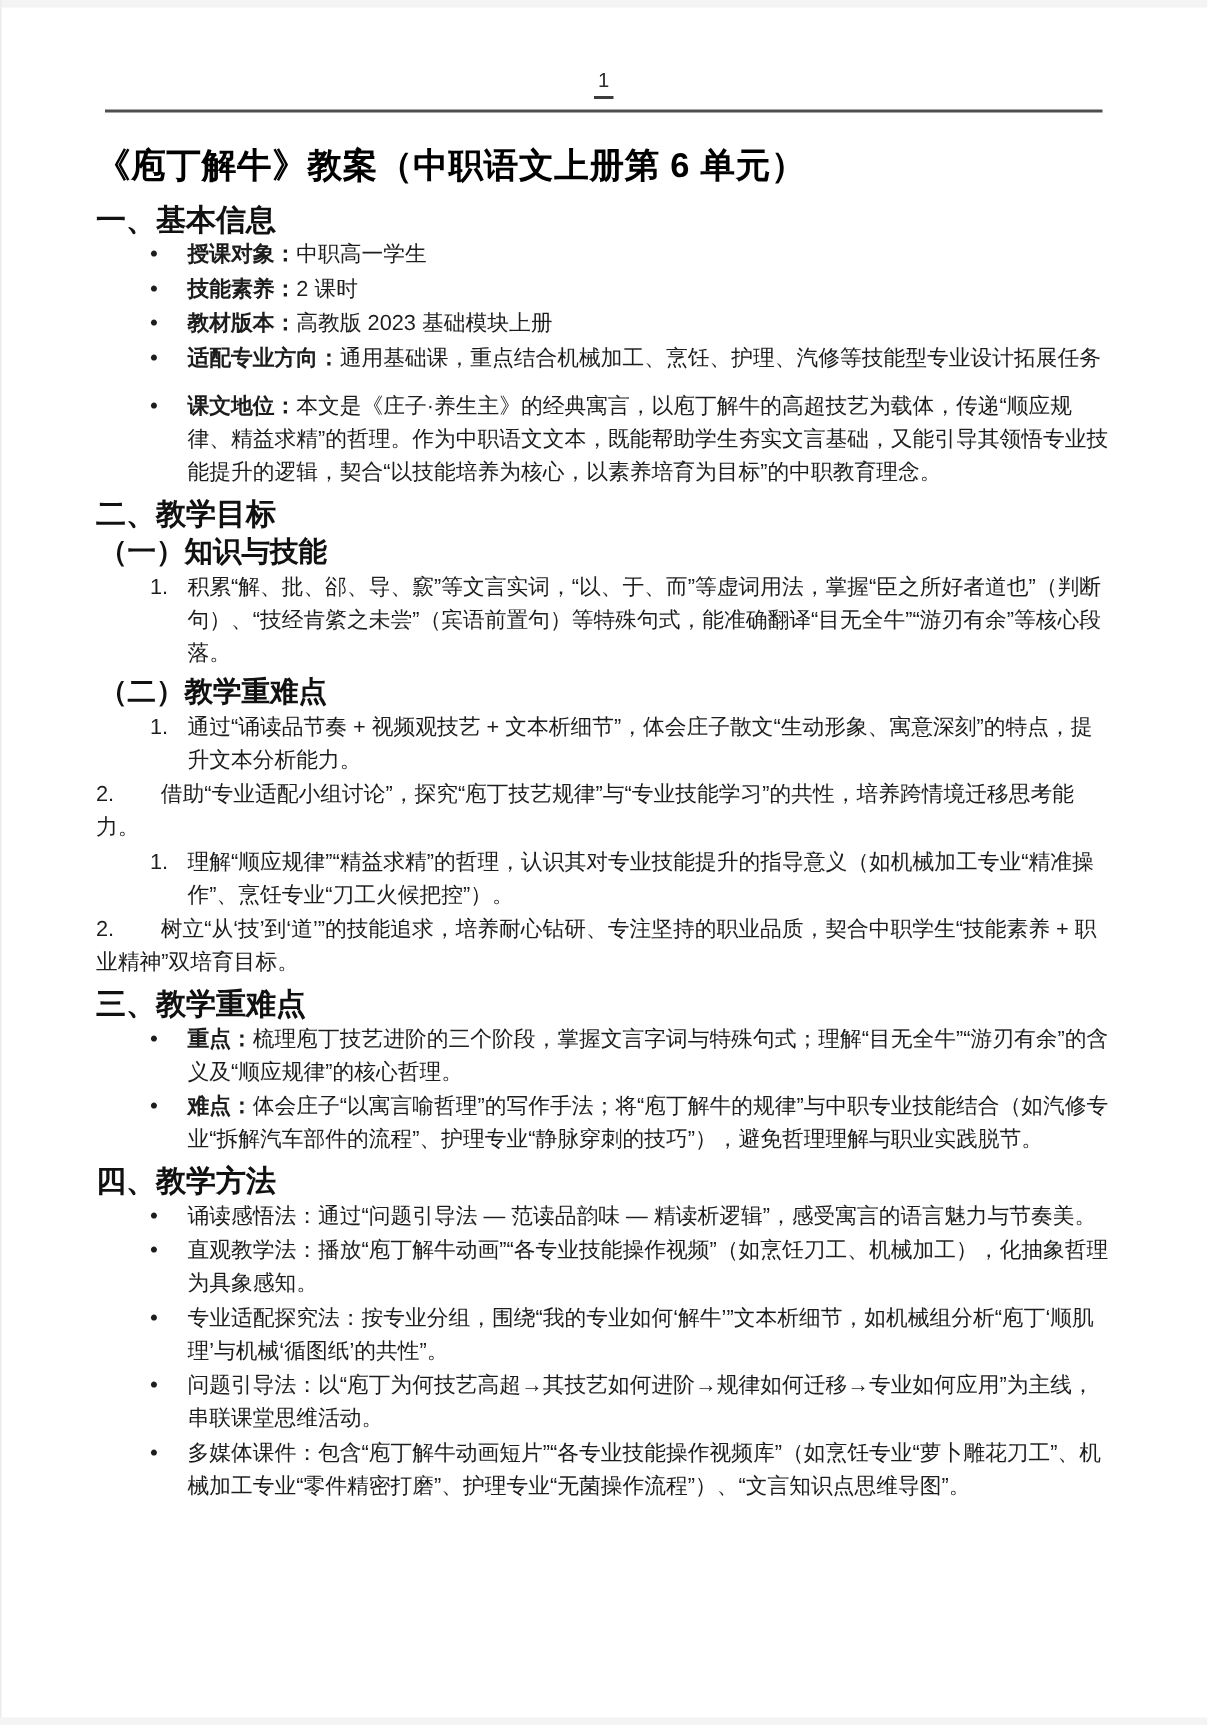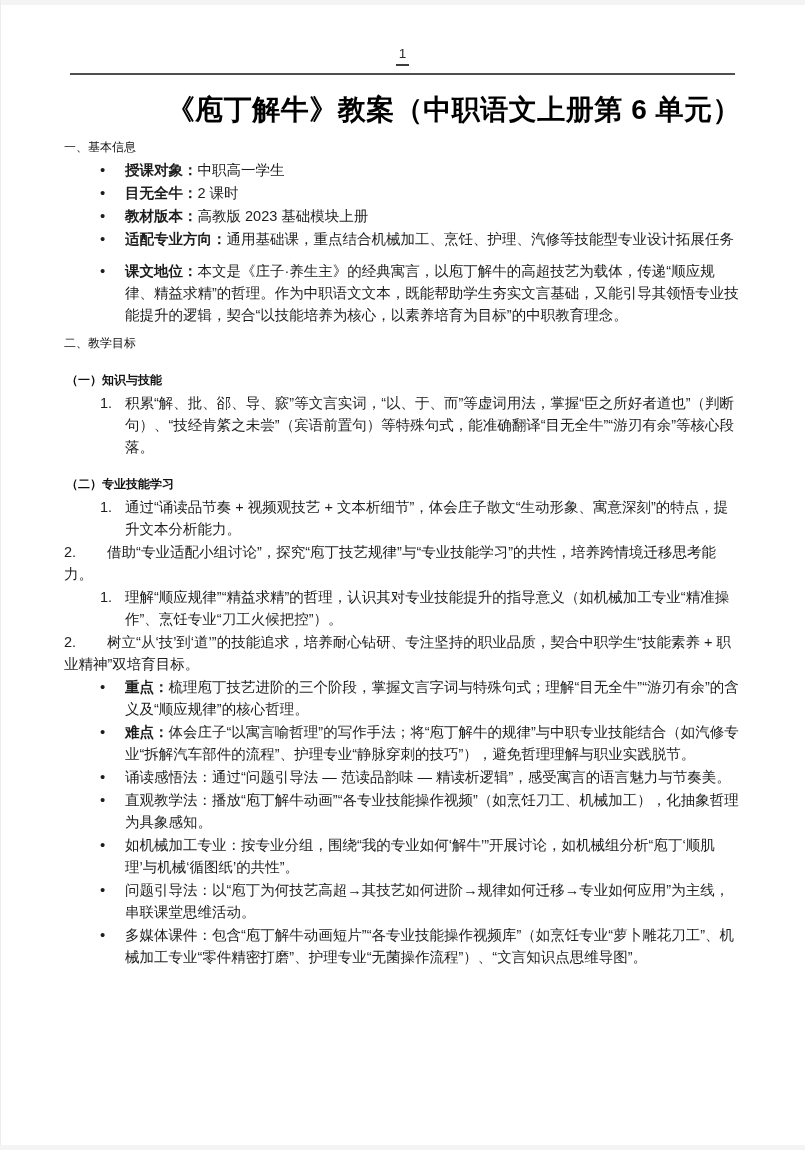--- a/index.html
+++ b/index.html
@@ -44,41 +44,41 @@
     display: inline-block;
     padding: 0 3px 2px 3px;
     border-bottom: 2px solid #3c3c3c;
   }
   .header-rule {
     border: none;
     border-top: 2px solid #4f4f4f;
     margin: 7px 6px 0 6px;
   }
   .title {
-    text-align: right;
-    font-size: 28px;
+    text-align: left;
+    font-size: 23px;
     font-weight: 700;
     color: #000000;
     letter-spacing: 0.5px;
     margin: 20px 0 11px 0;
     line-height: 30px;
   }
   .h1 {
-    font-size: 12px;
-    font-weight: 400;
+    font-size: 20px;
+    font-weight: 700;
     color: #111;
     line-height: 22px;
     margin: 6px 0 1px 0;
   }
   .h2 {
-    font-size: 12px;
+    font-size: 19px;
     font-weight: 700;
     color: #111;
     line-height: 22px;
-    margin: 15px 0 1px 2px;
+    margin: 4px 0 1px 2px;
   }
   .block {
     font-size: 14.5px;
     line-height: 22px;
     margin: 1px 0;
   }
   .bullet {
     display: flex;
     padding-left: 36px;
   }
@@ -111,70 +111,72 @@
   <hr class="header-rule">
   <div class="title">《庖丁解牛》教案（中职语文上册第 6 单元）</div>
   <div id="doc-blocks">
       <div class="h1">一、基本信息</div>
       <div class="block bullet">
         <span class="dot">•</span>
         <span class="btxt"><span class="lbl">授课对象：</span><span>中职高一学生</span></span>
       </div>
       <div class="block bullet">
         <span class="dot">•</span>
-        <span class="btxt"><span class="lbl">目无全牛：</span><span>2 课时</span></span>
+        <span class="btxt"><span class="lbl">技能素养：</span><span>2 课时</span></span>
       </div>
       <div class="block bullet">
         <span class="dot">•</span>
         <span class="btxt"><span class="lbl">教材版本：</span><span>高教版 2023 基础模块上册</span></span>
       </div>
       <div class="block bullet">
         <span class="dot">•</span>
         <span class="btxt"><span class="lbl">适配专业方向：</span><span>通用基础课，重点结合机械加工、烹饪、护理、汽修等技能型专业设计拓展任务</span></span>
       </div>
       <div class="block bullet gap-top">
         <span class="dot">•</span>
         <span class="btxt"><span class="lbl">课文地位：</span><span>本文是《庄子·养生主》的经典寓言，以庖丁解牛的高超技艺为载体，传递“顺应规律、精益求精”的哲理。作为中职语文文本，既能帮助学生夯实文言基础，又能引导其领悟专业技能提升的逻辑，契合“以技能培养为核心，以素养培育为目标”的中职教育理念。</span></span>
       </div>
       <div class="h1">二、教学目标</div>
       <div class="h2">（一）知识与技能</div>
       <div class="block numbered">
         <span class="num">1.</span>
         <span class="ntxt">积累“解、批、郤、导、窾”等文言实词，“以、于、而”等虚词用法，掌握“臣之所好者道也”（判断句）、“技经肯綮之未尝”（宾语前置句）等特殊句式，能准确翻译“目无全牛”“游刃有余”等核心段落。</span>
       </div>
-      <div class="h2">（二）专业技能学习</div>
+      <div class="h2">（二）教学重难点</div>
       <div class="block numbered">
         <span class="num">1.</span>
         <span class="ntxt">通过“诵读品节奏 + 视频观技艺 + 文本析细节”，体会庄子散文“生动形象、寓意深刻”的特点，提升文本分析能力。</span>
       </div>
       <div class="block flat"><span class="num-flat">2.</span><span>借助“专业适配小组讨论”，探究“庖丁技艺规律”与“专业技能学习”的共性，培养跨情境迁移思考能力。</span></div>
       <div class="block numbered">
         <span class="num">1.</span>
         <span class="ntxt">理解“顺应规律”“精益求精”的哲理，认识其对专业技能提升的指导意义（如机械加工专业“精准操作”、烹饪专业“刀工火候把控”）。</span>
       </div>
       <div class="block flat"><span class="num-flat">2.</span><span>树立“从‘技’到‘道’”的技能追求，培养耐心钻研、专注坚持的职业品质，契合中职学生“技能素养 + 职业精神”双培育目标。</span></div>
+      <div class="h1">三、教学重难点</div>
       <div class="block bullet">
         <span class="dot">•</span>
         <span class="btxt"><span class="lbl">重点：</span><span>梳理庖丁技艺进阶的三个阶段，掌握文言字词与特殊句式；理解“目无全牛”“游刃有余”的含义及“顺应规律”的核心哲理。</span></span>
       </div>
       <div class="block bullet">
         <span class="dot">•</span>
         <span class="btxt"><span class="lbl">难点：</span><span>体会庄子“以寓言喻哲理”的写作手法；将“庖丁解牛的规律”与中职专业技能结合（如汽修专业“拆解汽车部件的流程”、护理专业“静脉穿刺的技巧”），避免哲理理解与职业实践脱节。</span></span>
       </div>
+      <div class="h1">四、教学方法</div>
       <div class="block bullet">
         <span class="dot">•</span>
         <span class="btxt">诵读感悟法：通过“问题引导法 — 范读品韵味 — 精读析逻辑”，感受寓言的语言魅力与节奏美。</span>
       </div>
       <div class="block bullet">
         <span class="dot">•</span>
         <span class="btxt">直观教学法：播放“庖丁解牛动画”“各专业技能操作视频”（如烹饪刀工、机械加工），化抽象哲理为具象感知。</span>
       </div>
       <div class="block bullet">
         <span class="dot">•</span>
-        <span class="btxt">如机械加工专业：按专业分组，围绕“我的专业如何‘解牛’”开展讨论，如机械组分析“庖丁‘顺肌理’与机械‘循图纸’的共性”。</span>
+        <span class="btxt">专业适配探究法：按专业分组，围绕“我的专业如何‘解牛’”文本析细节，如机械组分析“庖丁‘顺肌理’与机械‘循图纸’的共性”。</span>
       </div>
       <div class="block bullet">
         <span class="dot">•</span>
         <span class="btxt">问题引导法：以“庖丁为何技艺高超→其技艺如何进阶→规律如何迁移→专业如何应用”为主线，串联课堂思维活动。</span>
       </div>
       <div class="block bullet">
         <span class="dot">•</span>
         <span class="btxt">多媒体课件：包含“庖丁解牛动画短片”“各专业技能操作视频库”（如烹饪专业“萝卜雕花刀工”、机械加工专业“零件精密打磨”、护理专业“无菌操作流程”）、“文言知识点思维导图”。</span>
       </div>
     </div>

